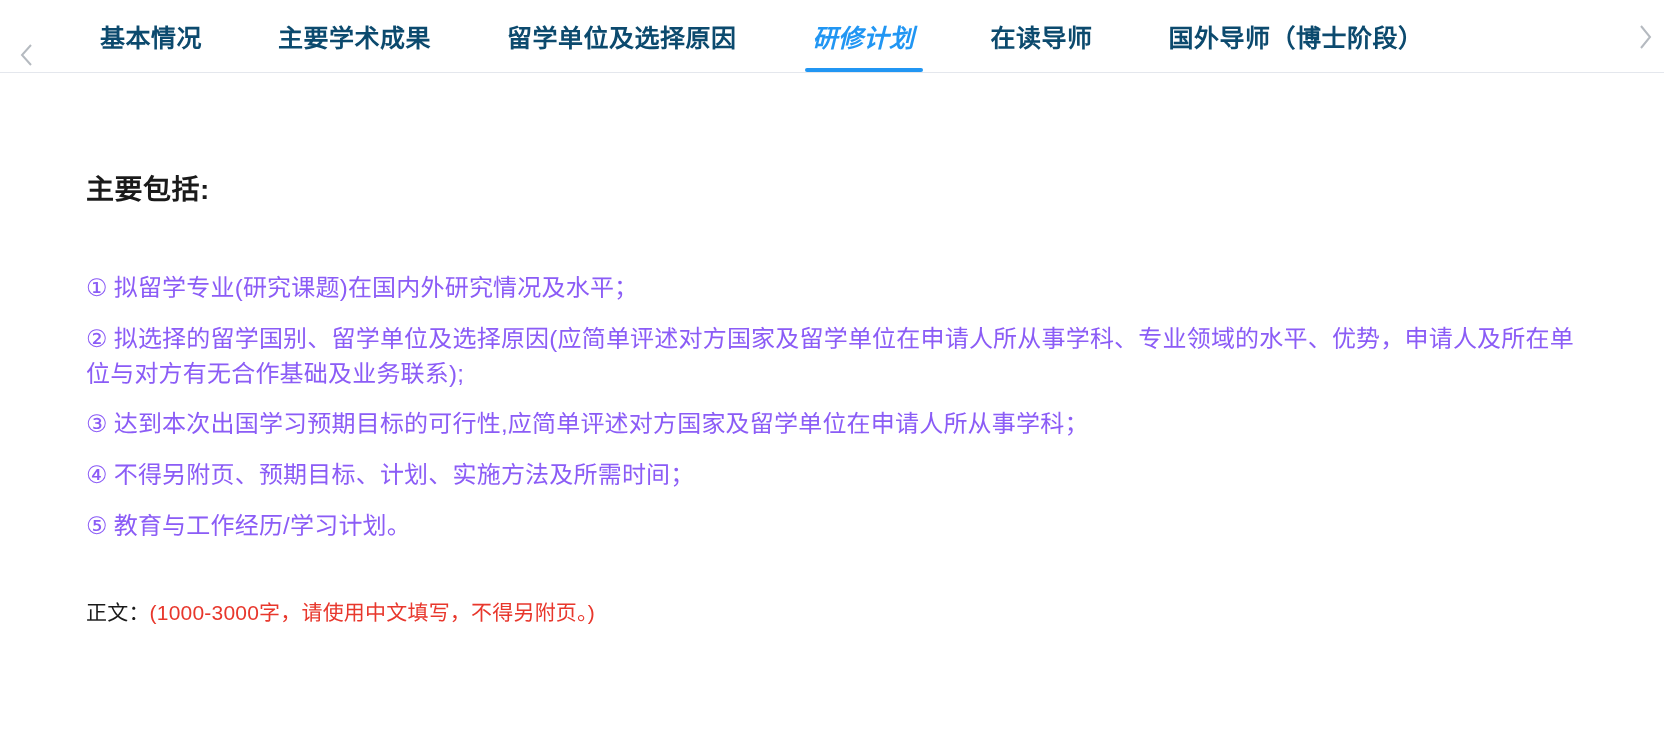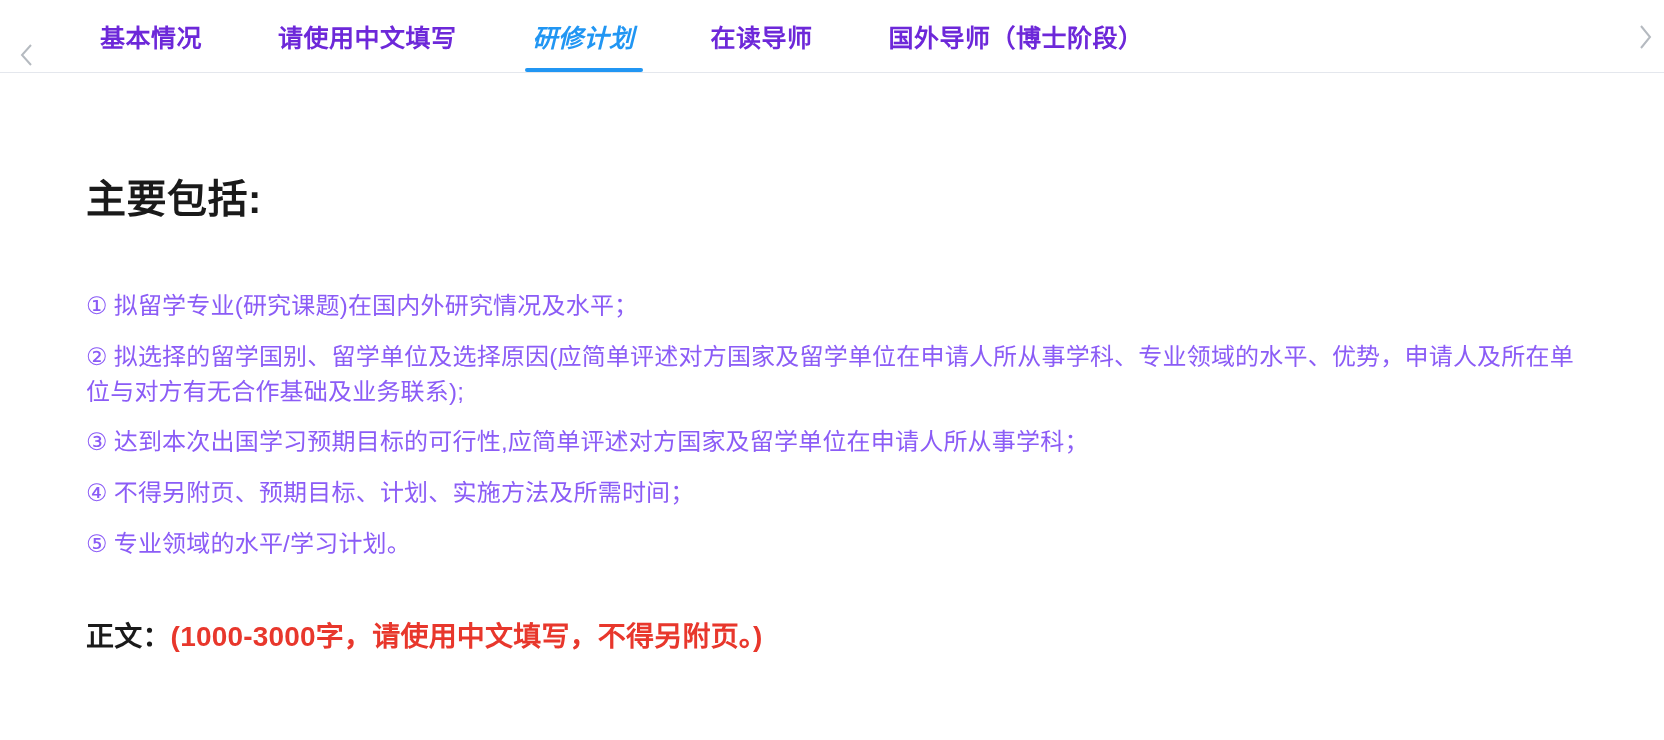--- a/index.html
+++ b/index.html
@@ -40,21 +40,21 @@
     overflow: hidden;
   }
   .tab {
     position: relative;
     display: flex;
     align-items: center;
     justify-content: center;
     padding: 0 38px;
     font-size: 25px;
     font-weight: 700;
-    color: #6d28d9;
+    color: #0c4a6e;
     white-space: nowrap;
     cursor: pointer;
     letter-spacing: 0.5px;
   }
   .tab.active {
     color: #2196f3;
     font-style: italic;
   }
   .tab.active::after {
     content: "";
@@ -95,21 +95,21 @@
     font-size: 26px;
     color: #b5bac0;
   }
 
   
   .content {
     padding: 50px 86px 0 86px;
     box-sizing: border-box;
   }
   .heading {
-    font-size: 40px;
+    font-size: 28px;
     font-weight: 700;
     color: #1a1a1a;
     margin: 44px 0 0 0;
     letter-spacing: 0.5px;
   }
   .items {
     margin-top: 64px;
   }
   .item {
     font-size: 24px;
@@ -117,22 +117,22 @@
     color: #8b5cf6;
     margin-bottom: 16px;
     font-weight: 500;
     letter-spacing: 0.2px;
   }
   .item .num {
     margin-right: 6px;
   }
   .footnote {
     margin-top: 52px;
-    font-size: 28px;
-    font-weight: 700;
+    font-size: 21px;
+    font-weight: 400;
     color: #1a1a1a;
     letter-spacing: 0.2px;
   }
   .footnote .warn {
     color: #e8372c;
   }
 </style>
 </head>
 <body>
 
@@ -141,21 +141,22 @@
   <div class="tabbar">
 
     <div class="tab-arrow left">
       <svg width="16" height="26" viewBox="0 0 16 26" aria-hidden="true">
         <polyline points="12,3 3,13 12,23" fill="none" stroke="currentColor" stroke-width="2"></polyline>
       </svg>
     </div>
 
     <div class="tabs">
       <div class="tab">基本情况</div>
-      <div class="tab">请使用中文填写</div>
+      <div class="tab">主要学术成果</div>
+      <div class="tab">留学单位及选择原因</div>
       <div class="tab active">研修计划</div>
       <div class="tab">在读导师</div>
       <div class="tab">国外导师（博士阶段）</div>
     </div>
 
     <div class="tab-arrow right">
       <svg width="16" height="28" viewBox="0 0 16 28" aria-hidden="true">
         <polyline points="4,3 13,14 4,25" fill="none" stroke="currentColor" stroke-width="2"></polyline>
       </svg>
     </div>
@@ -177,21 +178,21 @@
 
       <div class="item">
         <span class="num">③</span><span>达到本次出国学习预期目标的可行性,应简单评述对方国家及留学单位在申请人所从事学科；</span>
       </div>
 
       <div class="item">
         <span class="num">④</span><span>不得另附页、预期目标、计划、实施方法及所需时间；</span>
       </div>
 
       <div class="item">
-        <span class="num">⑤</span><span>专业领域的水平/学习计划。</span>
+        <span class="num">⑤</span><span>教育与工作经历/学习计划。</span>
       </div>
 
     </div>
 
     <div class="footnote">
       <span>正文：</span><span class="warn">(1000-3000字，请使用中文填写，不得另附页。)</span>
     </div>
 
   </div>
 

